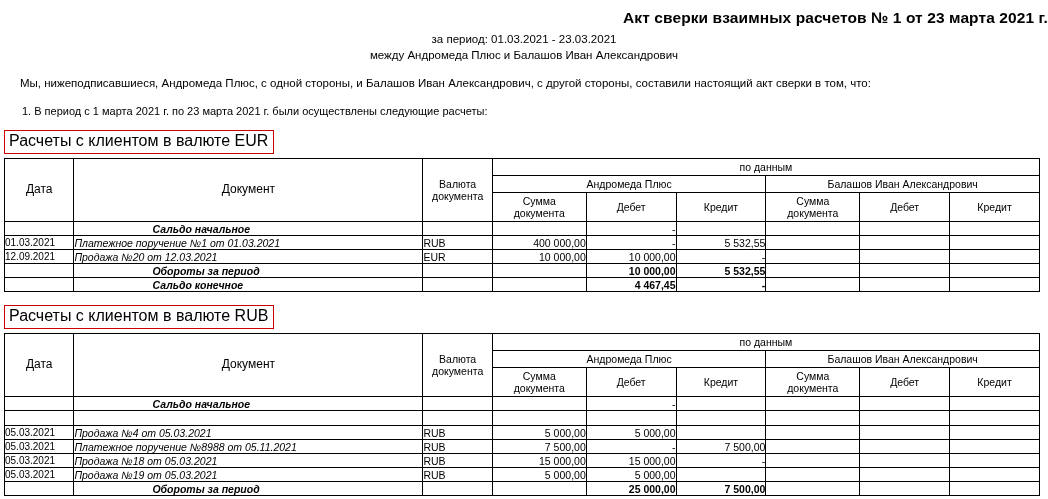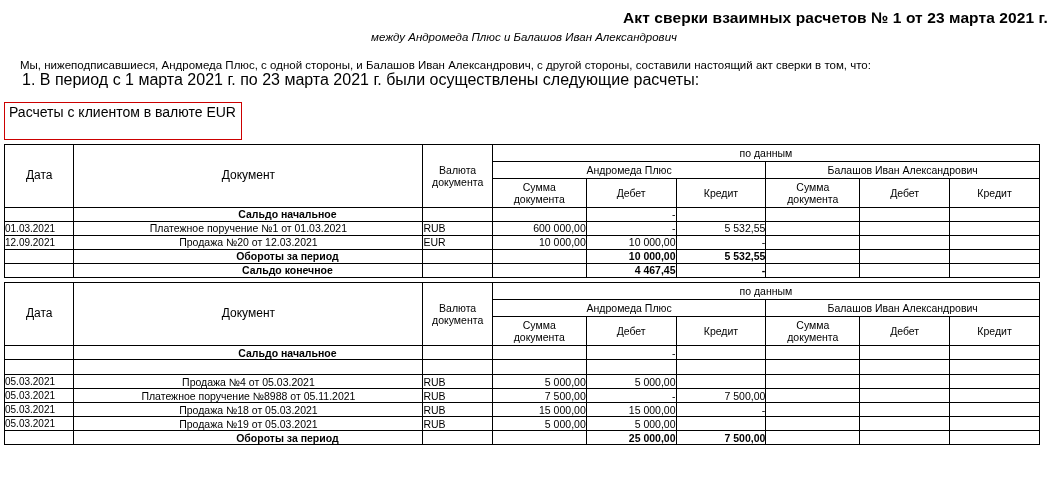--- a/index.html
+++ b/index.html
@@ -30,37 +30,37 @@
   }
   .doc-period {
     text-align: center;
     font-size: 11.5px;
     margin-top: 6px;
   }
   .doc-parties {
     text-align: center;
     font-size: 11.5px;
     margin-top: 4px;
-    font-style: italic;
   }
   .intro {
     font-size: 11.5px;
     margin-top: 16px;
     margin-left: 20px;
   }
   .intro .sp { display: inline; }
   .clause {
-    font-size: 16px;
+    font-size: 11px;
+    margin-top: 16px;
     margin-left: 22px;
   }
   .section-label {
     display: inline-block;
     border: 1.3px solid #cc0000;
-    font-size: 14px;
-    padding: 2px 5px 19px 4px;
+    font-size: 16px;
+    padding: 2px 5px 3px 4px;
     margin-left: 4px;
     margin-top: 13px;
     line-height: 1.05;
   }
   table.acct {
     border-collapse: collapse;
     width: 1036px;
     margin-left: 4px;
     margin-top: 4px;
     table-layout: fixed;
@@ -76,23 +76,24 @@
     line-height: 1.15;
     padding: 2px 2px;
   }
   .h-big { font-size: 12px; }
   td.c-date {
     text-align: left;
     padding: 1px 0 1px 3px;
     font-size: 10px;
   }
   td.c-doc {
-    text-align: center;
+    text-align: left;
     padding: 1px 0 1px 6px;
     font-size: 10.5px;
+    font-style: italic;
   }
   td.c-doc.bold {
     font-weight: bold;
     padding-left: 78px;
   }
   td.c-cur {
     text-align: left;
     font-size: 10.5px;
   }
   td.c-num {
@@ -112,20 +113,21 @@
   .col-sum2 { width: 92px; }
   .col-deb2 { width: 88px; }
   .col-kre2 { width: 88px; }
 </style>
 </head>
 <body>
 
 <div class="page">
 
   <div class="doc-title">Акт сверки взаимных расчетов № 1 от 23 марта 2021 г.</div>
+  <div class="doc-period">за период: 01.03.2021 - 23.03.2021</div>
   <div class="doc-parties">между Андромеда Плюс и Балашов Иван Александрович</div>
 
   <div class="intro"><span class="sp">Мы, нижеподписавшиеся, </span><span class="sp">Андромеда Плюс</span><span class="sp">, с одной стороны, и </span><span class="sp">Балашов Иван Александрович</span><span class="sp">, с другой стороны, составили настоящий акт сверки в том, что:</span></div>
 
   <div class="clause">1. В период с 1 марта 2021 г. по 23 марта 2021 г. были осуществлены следующие расчеты:</div>
 
   
   <div class="section-label">Расчеты с клиентом в валюте EUR</div>
 
   <table class="acct">
@@ -178,21 +180,21 @@
           <td class="c-num">-</td>
           <td class="c-num">&nbsp;</td>
           <td class="c-num">&nbsp;</td>
           <td class="c-num">&nbsp;</td>
           <td class="c-num">&nbsp;</td>
         </tr>
         <tr class="row-h">
           <td class="c-date">01.03.2021</td>
           <td class="c-doc">Платежное поручение №1 от 01.03.2021</td>
           <td class="c-cur">RUB</td>
-          <td class="c-num">600 000,00</td>
+          <td class="c-num">400 000,00</td>
           <td class="c-num">-</td>
           <td class="c-num">5 532,55</td>
           <td class="c-num">&nbsp;</td>
           <td class="c-num">&nbsp;</td>
           <td class="c-num">&nbsp;</td>
         </tr>
         <tr class="row-h">
           <td class="c-date">12.09.2021</td>
           <td class="c-doc">Продажа №20 от 12.03.2021</td>
           <td class="c-cur">EUR</td>
@@ -222,20 +224,21 @@
           <td class="c-num bold">4 467,45</td>
           <td class="c-num bold">-</td>
           <td class="c-num bold">&nbsp;</td>
           <td class="c-num bold">&nbsp;</td>
           <td class="c-num bold">&nbsp;</td>
         </tr>
       </tbody>
   </table>
 
   
+  <div class="section-label">Расчеты с клиентом в валюте RUB</div>
 
   <table class="acct">
     <colgroup>
       <col class="col-date">
         <col class="col-doc">
         <col class="col-cur">
       <col class="col-sum">
         <col class="col-deb">
         <col class="col-kre">
       <col class="col-sum2">

